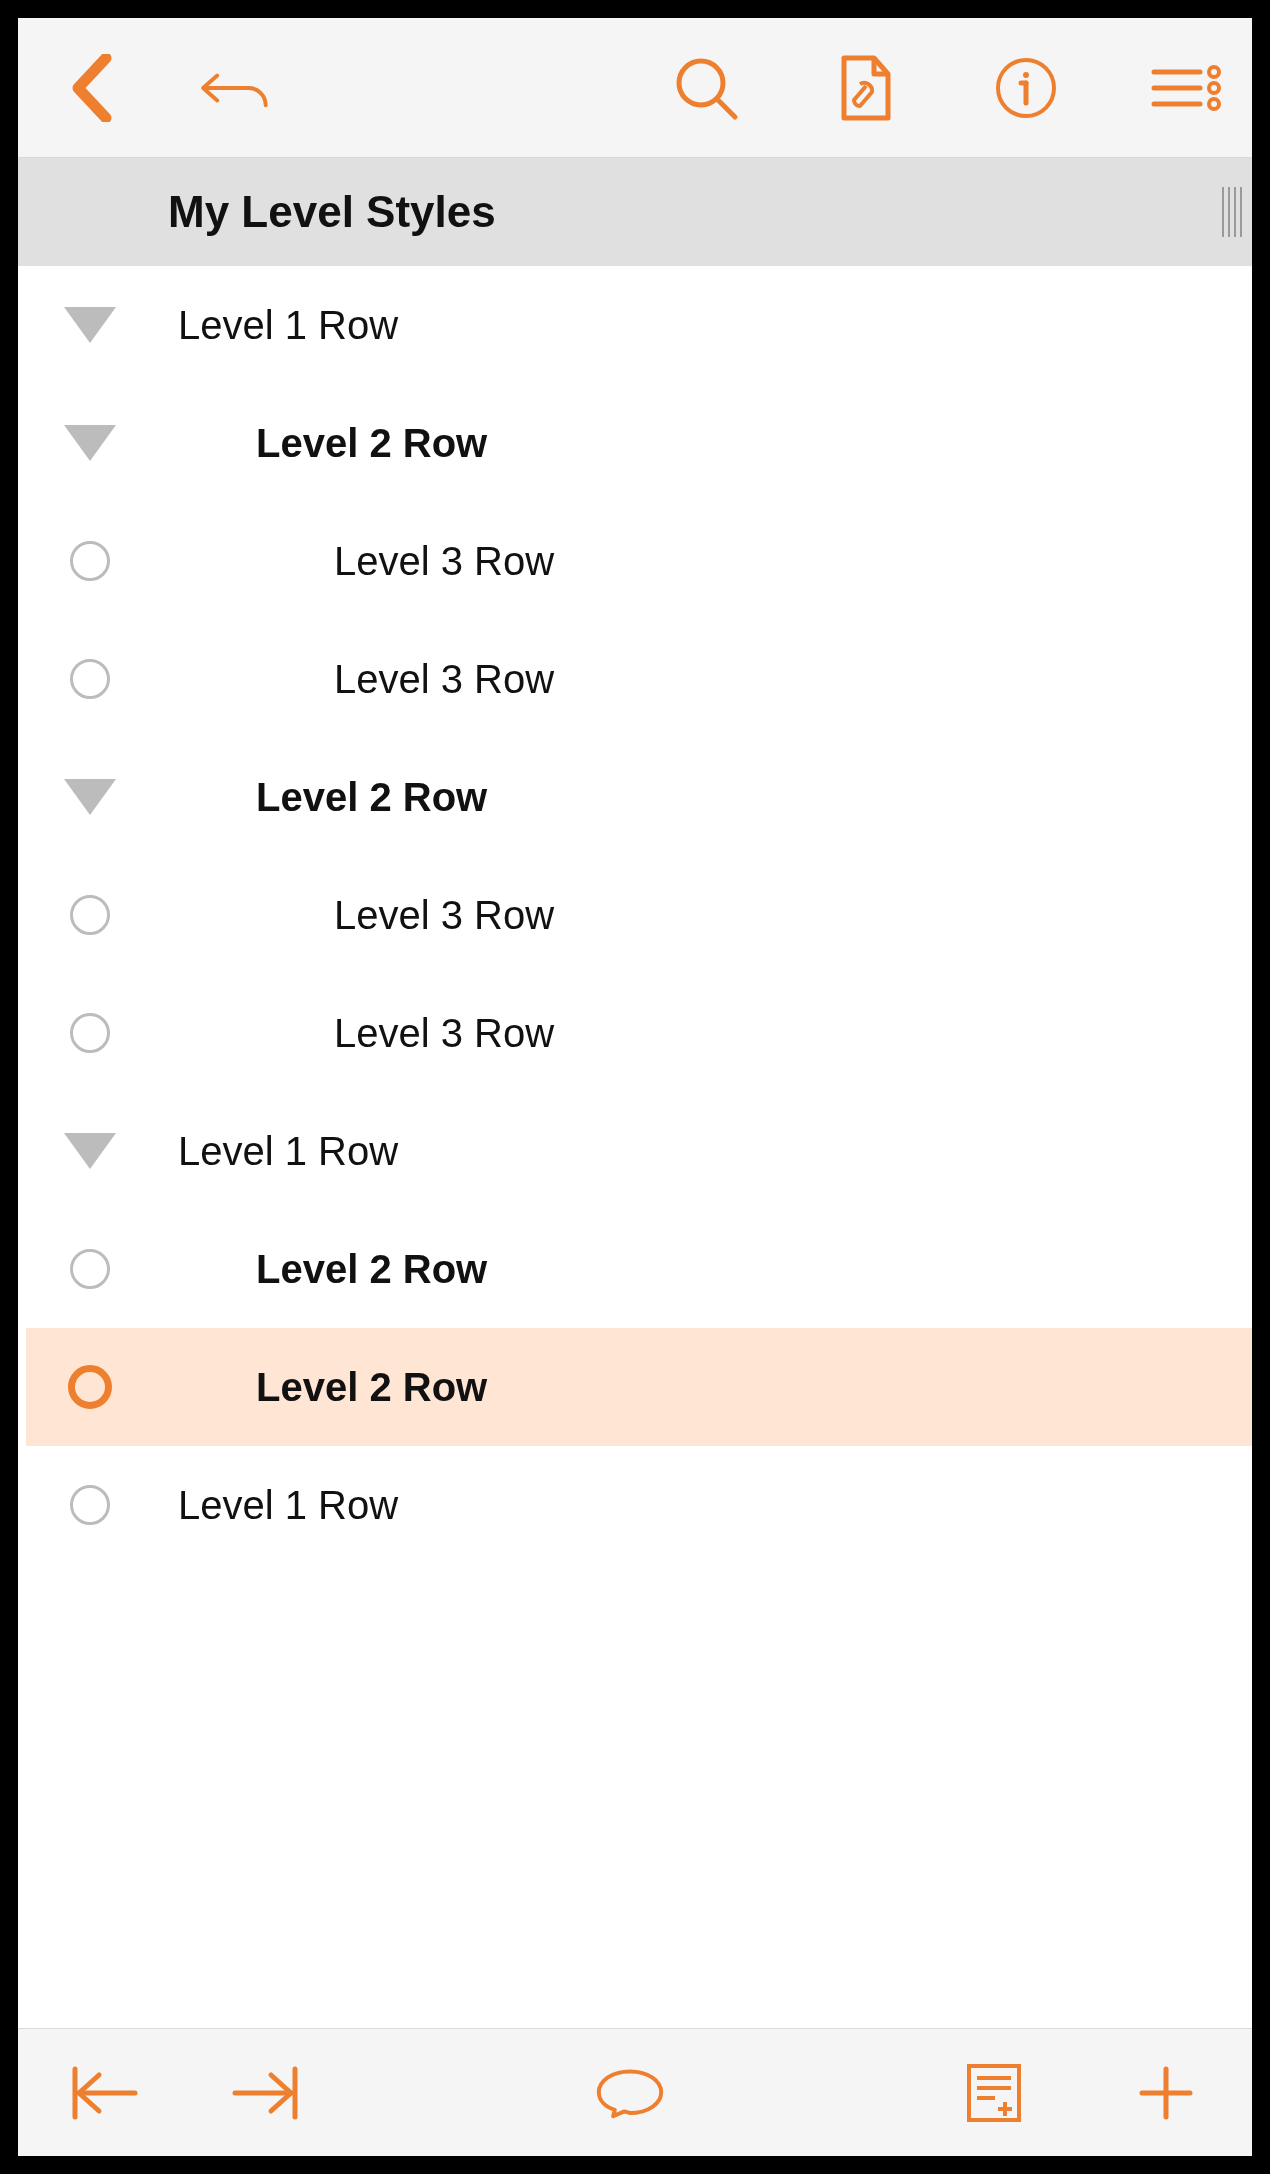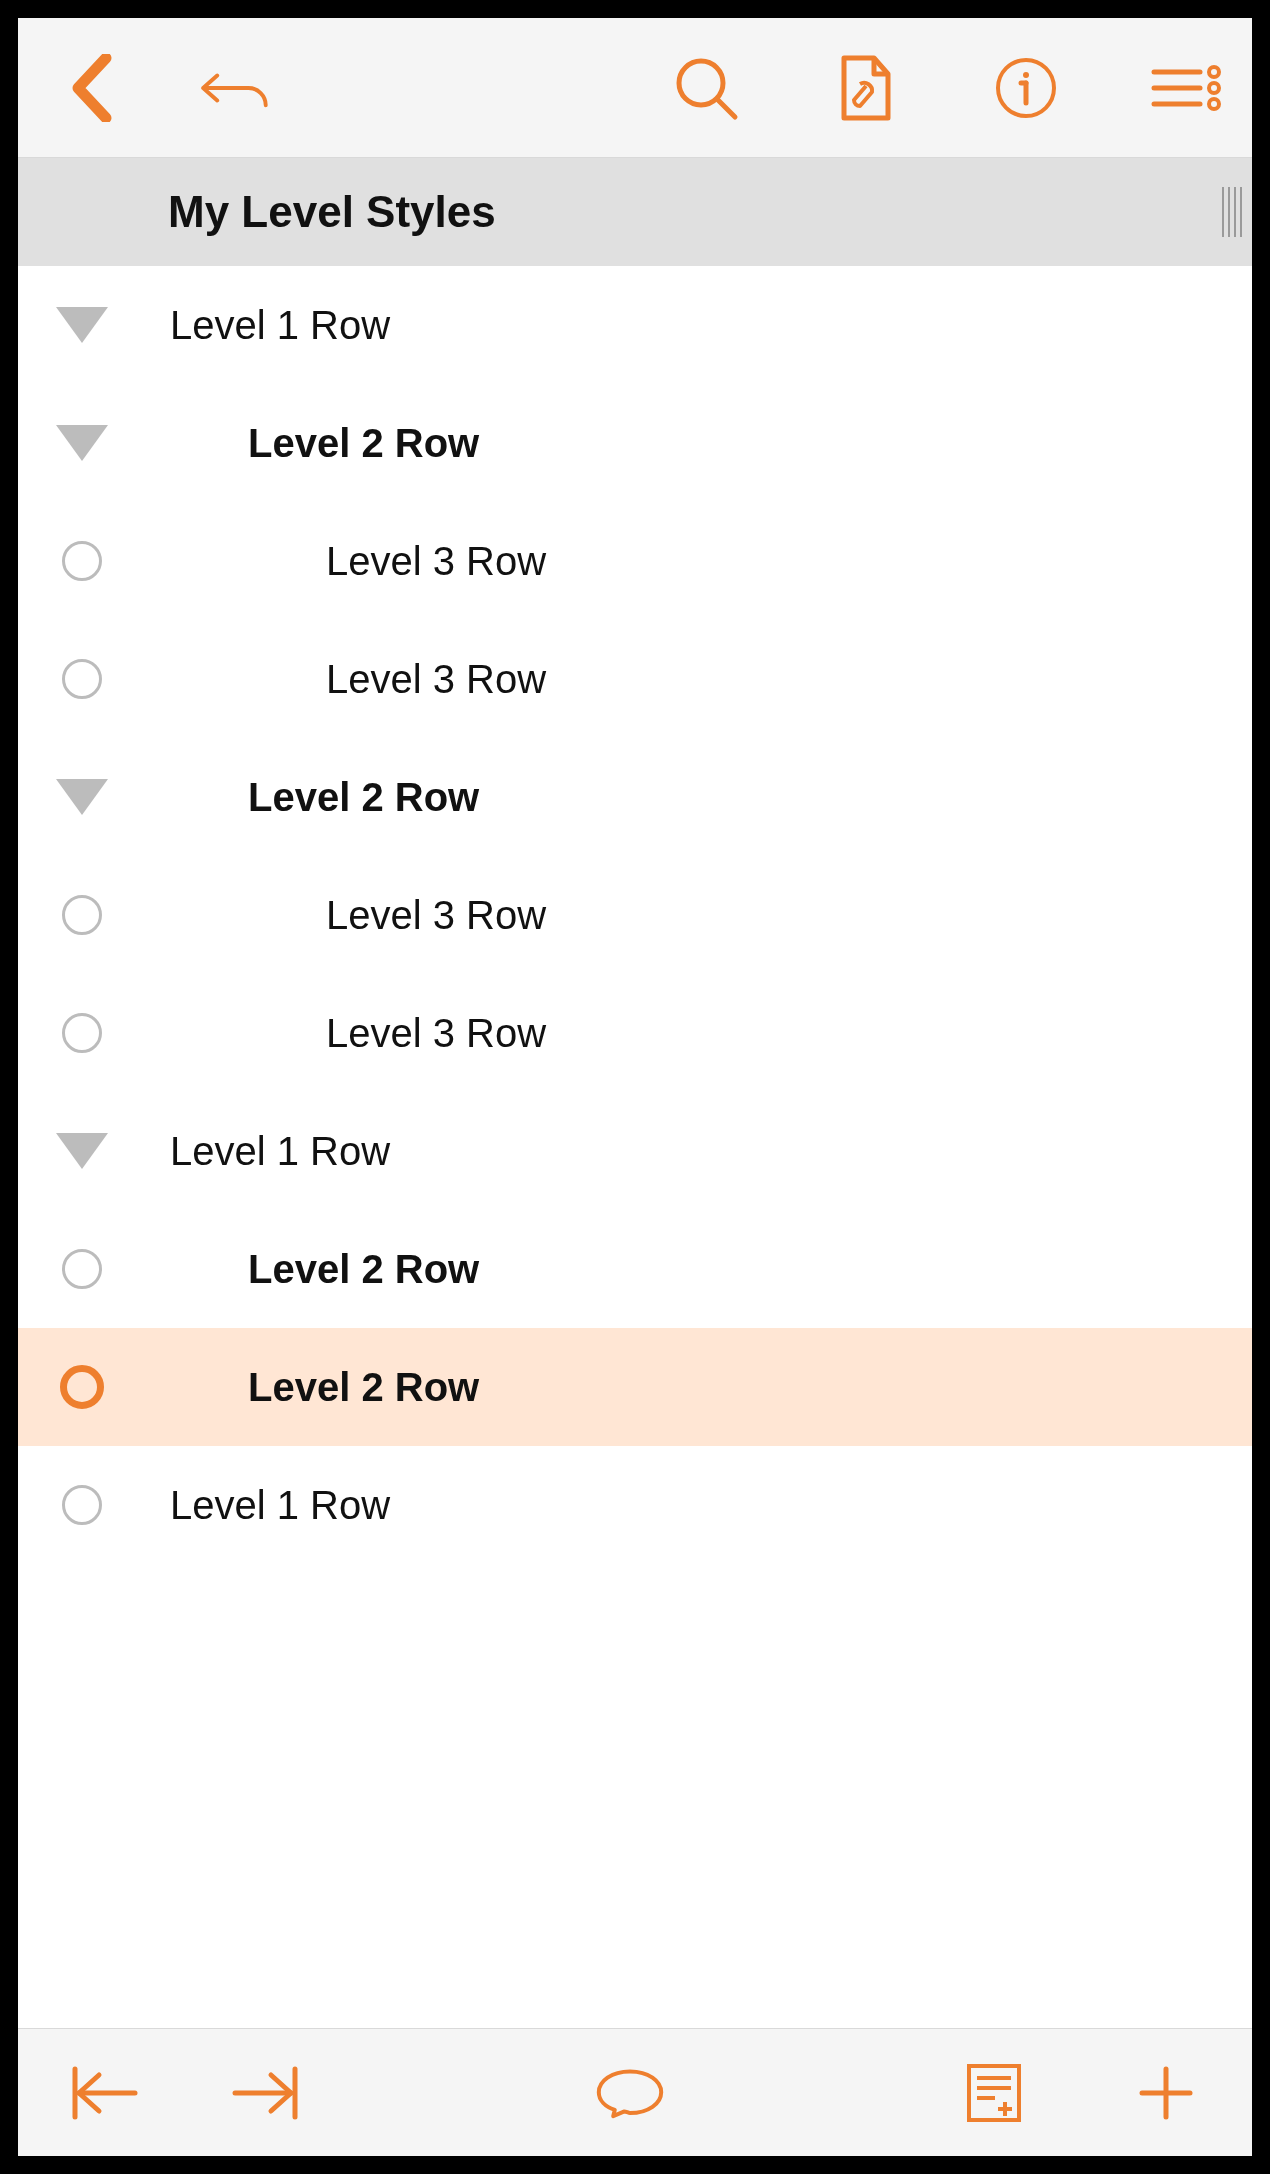--- a/index.html
+++ b/index.html
@@ -64,20 +64,21 @@
     justify-content: center;
   }
   .col-handle span {
     width: 2px;
     background: #9a9a9a;
   }
   .content {
     flex: 1;
     background: #fff;
     overflow-y: auto;
+    margin-left: 8px;
   }
   .row {
     height: 118px;
     display: flex;
     align-items: center;
     padding-left: 36px;
     cursor: pointer;
   }
   .row.selected { background: #ffe6d4; }
   .row .handle {

